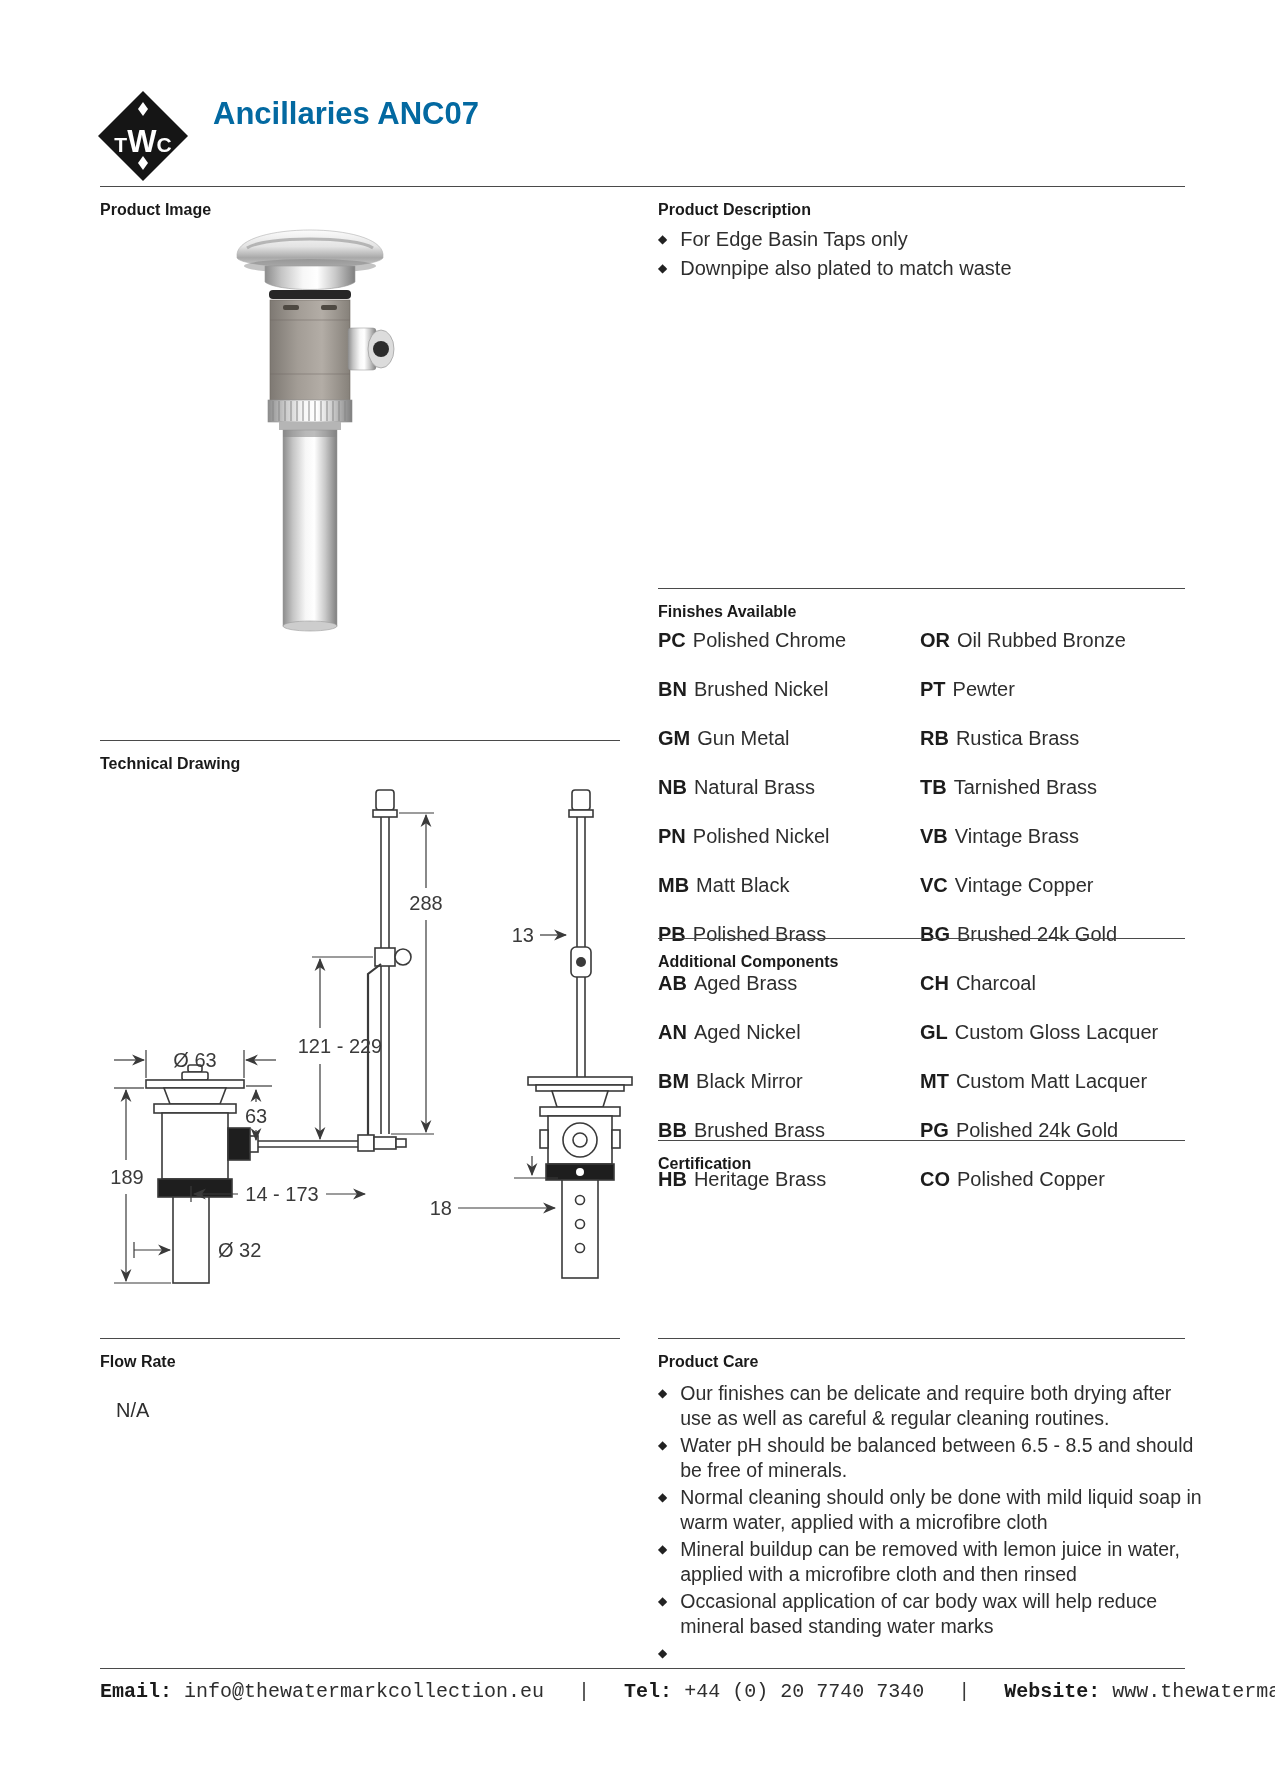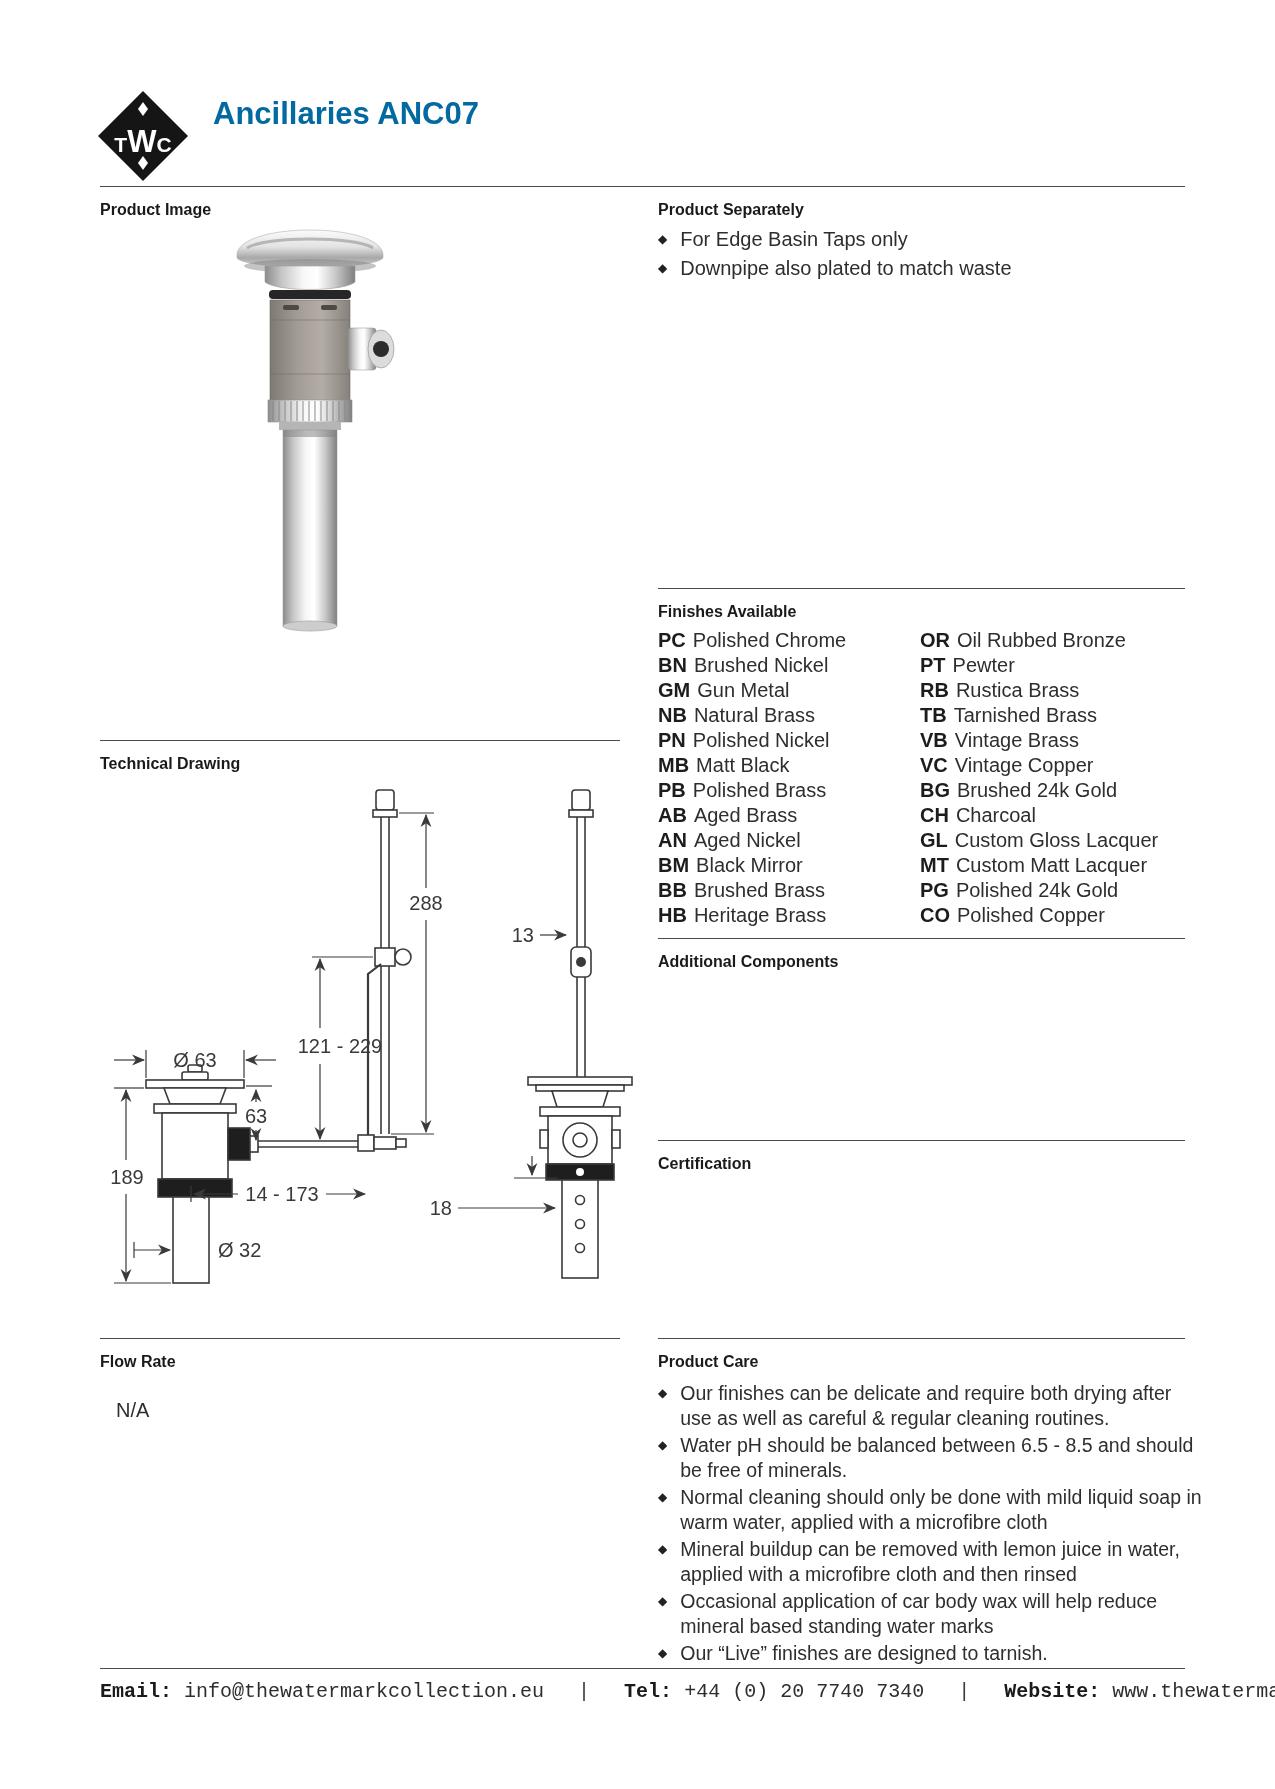--- a/index.html
+++ b/index.html
@@ -9,21 +9,21 @@
   .sec-h{position:absolute;margin:0;font-size:16px;font-weight:bold;color:#1a1a1a;line-height:24px;}
   .doc-title{position:absolute;margin:0;font-size:31px;font-weight:bold;color:#0369a1;line-height:34px;}
   .doc-sub{position:absolute;margin:0;font-size:21px;color:#2e2e2e;line-height:25px;}
   .bullets{position:absolute;margin:0;padding:0;list-style:none;}
   .bullets li{display:flex;gap:13px;margin:0 0 2px 0;}
   .bullets .dia{font-size:12px;line-height:26px;color:#222;flex:0 0 auto;}
   .desc-list li{font-size:20px;line-height:27px;}
   .care-list li{font-size:19.5px;line-height:25px;}
   .care-list .dia{line-height:24px;}
   .fin-grid{position:absolute;display:flex;}
-  .fin-col{display:flex;flex-direction:column;}
+  .fin-col{display:flex;flex-direction:column;gap:24px;}
   .fin-row{font-size:20px;line-height:25px;white-space:nowrap;}
   .fin-code{font-weight:bold;color:#1c1c1c;margin-right:7px;}
   .para{position:absolute;margin:0;font-size:20px;line-height:27px;}
   .u{text-decoration:underline;}
   .plain-val{position:absolute;margin:16px;font-size:20px;line-height:26px;}
   .footer-row{position:absolute;display:flex;align-items:center;gap:34px;font-size:20px;white-space:nowrap;font-family:Liberation Mono, monospace;}
   .footer-row b{color:#1a1a1a;}
   .footer-sep{color:#3a3a3a;}
   .abs{position:absolute;}
   .td-svg text{fill:#3a3a3a;stroke:none;font-size:20px;font-family:"Liberation Sans",sans-serif;}
@@ -207,21 +207,21 @@
     <text x="182" y="413" text-anchor="middle">14 - 173</text>
     <text x="118" y="469" text-anchor="start">Ø 32</text>
     <text x="434" y="154" text-anchor="end">13</text>
     <text x="352" y="427" text-anchor="end">18</text>
   </svg>
 
   <div class="rule" style="left:100px;top:1338px;width:520px;"></div>
   <h2 class="sec-h" style="left:100px;top:1350px;">Flow Rate</h2>
   <p class="plain-val" style="left:100px;top:1381px;">N/A</p>
 
-  <h2 class="sec-h" style="left:658px;top:198px;">Product Separately</h2>
+  <h2 class="sec-h" style="left:658px;top:198px;">Product Description</h2>
 
   <ul class="bullets desc-list" style="left:658px;top:226px;width:530px;">
 
       <li>
         <span class="dia">◆</span>
         <span>For Edge Basin Taps only</span>
       </li>
 
       <li>
         <span class="dia">◆</span>
@@ -366,21 +366,20 @@
         <span>Mineral buildup can be removed with lemon juice in water, applied with a microfibre cloth and then rinsed</span>
       </li>
 
       <li>
         <span class="dia">◆</span>
         <span>Occasional application of car body wax will help reduce mineral based standing water marks</span>
       </li>
 
       <li>
         <span class="dia">◆</span>
-        <span>Our “Live” finishes are designed to tarnish.</span>
       </li>
     </ul>
 
   <div class="rule" style="left:100px;top:1668px;width:1085px;"></div>
   <div class="footer-row" style="left:100px;top:1680px;">
     <span><b>Email:</b> <span>info@thewatermarkcollection.eu</span></span>
     <span class="footer-sep">|</span>
     <span><b>Tel:</b> <span>+44 (0) 20 7740 7340</span></span>
     <span class="footer-sep">|</span>
     <span><b>Website:</b> <span>www.thewatermarkcollection.eu</span></span>

